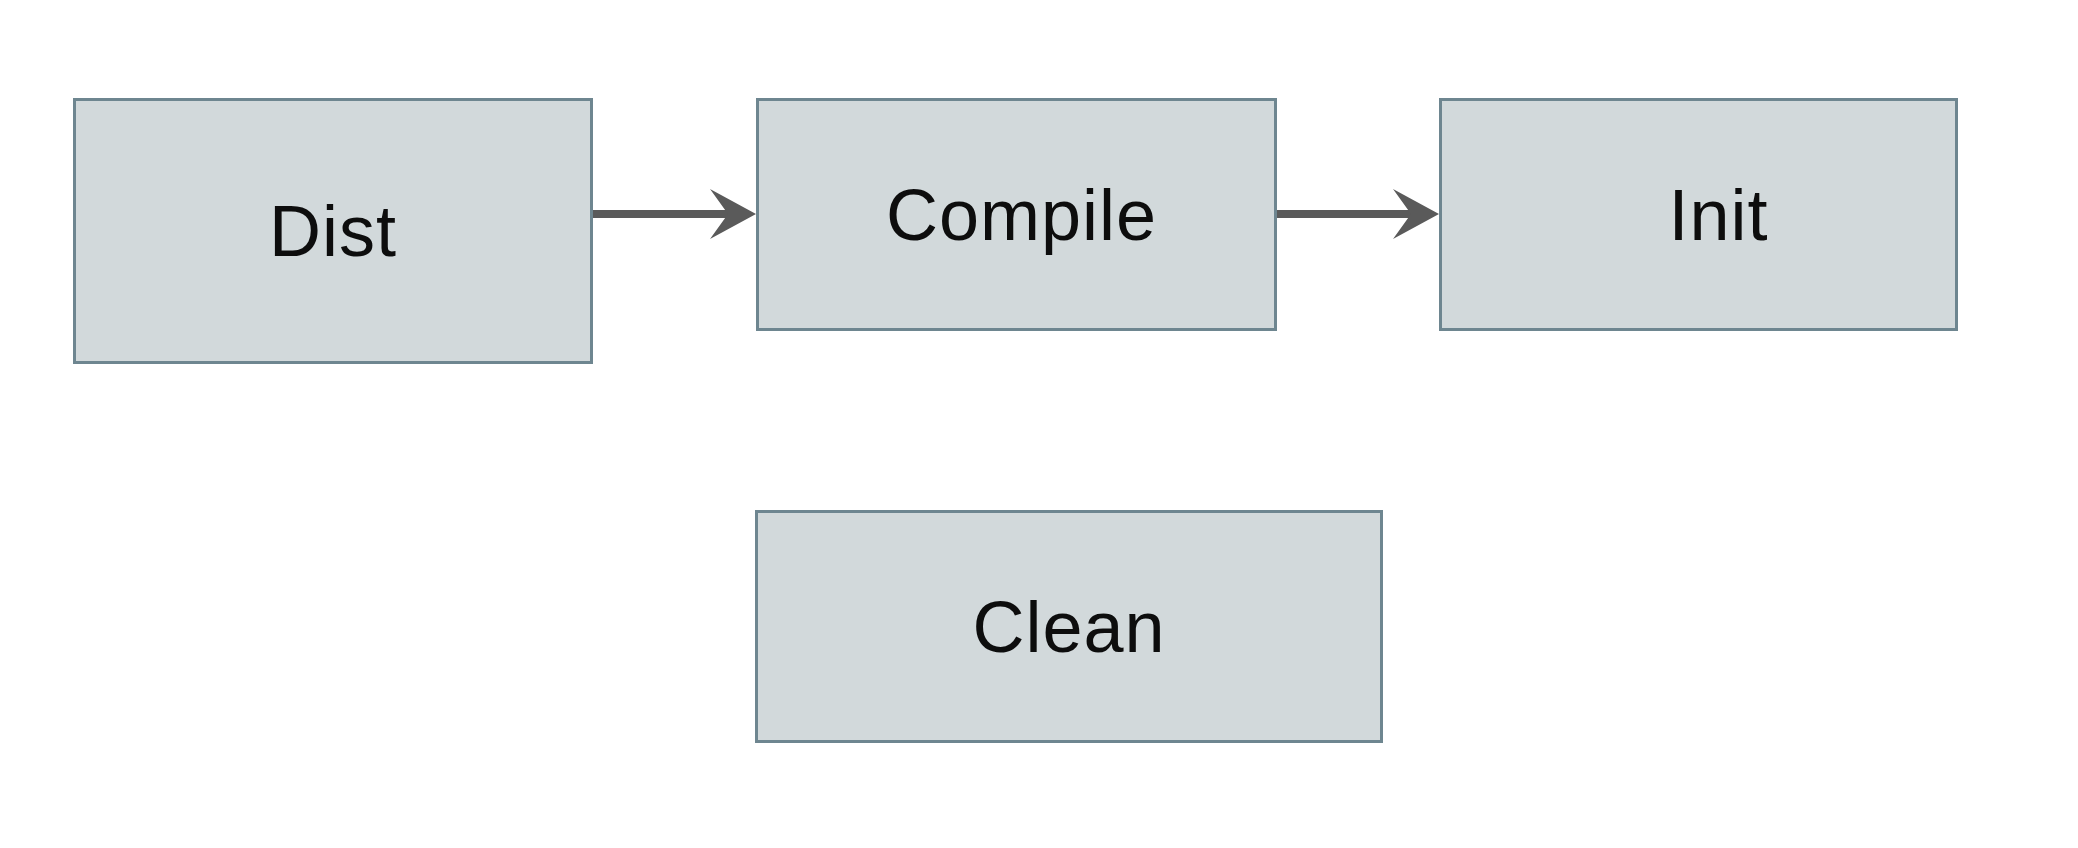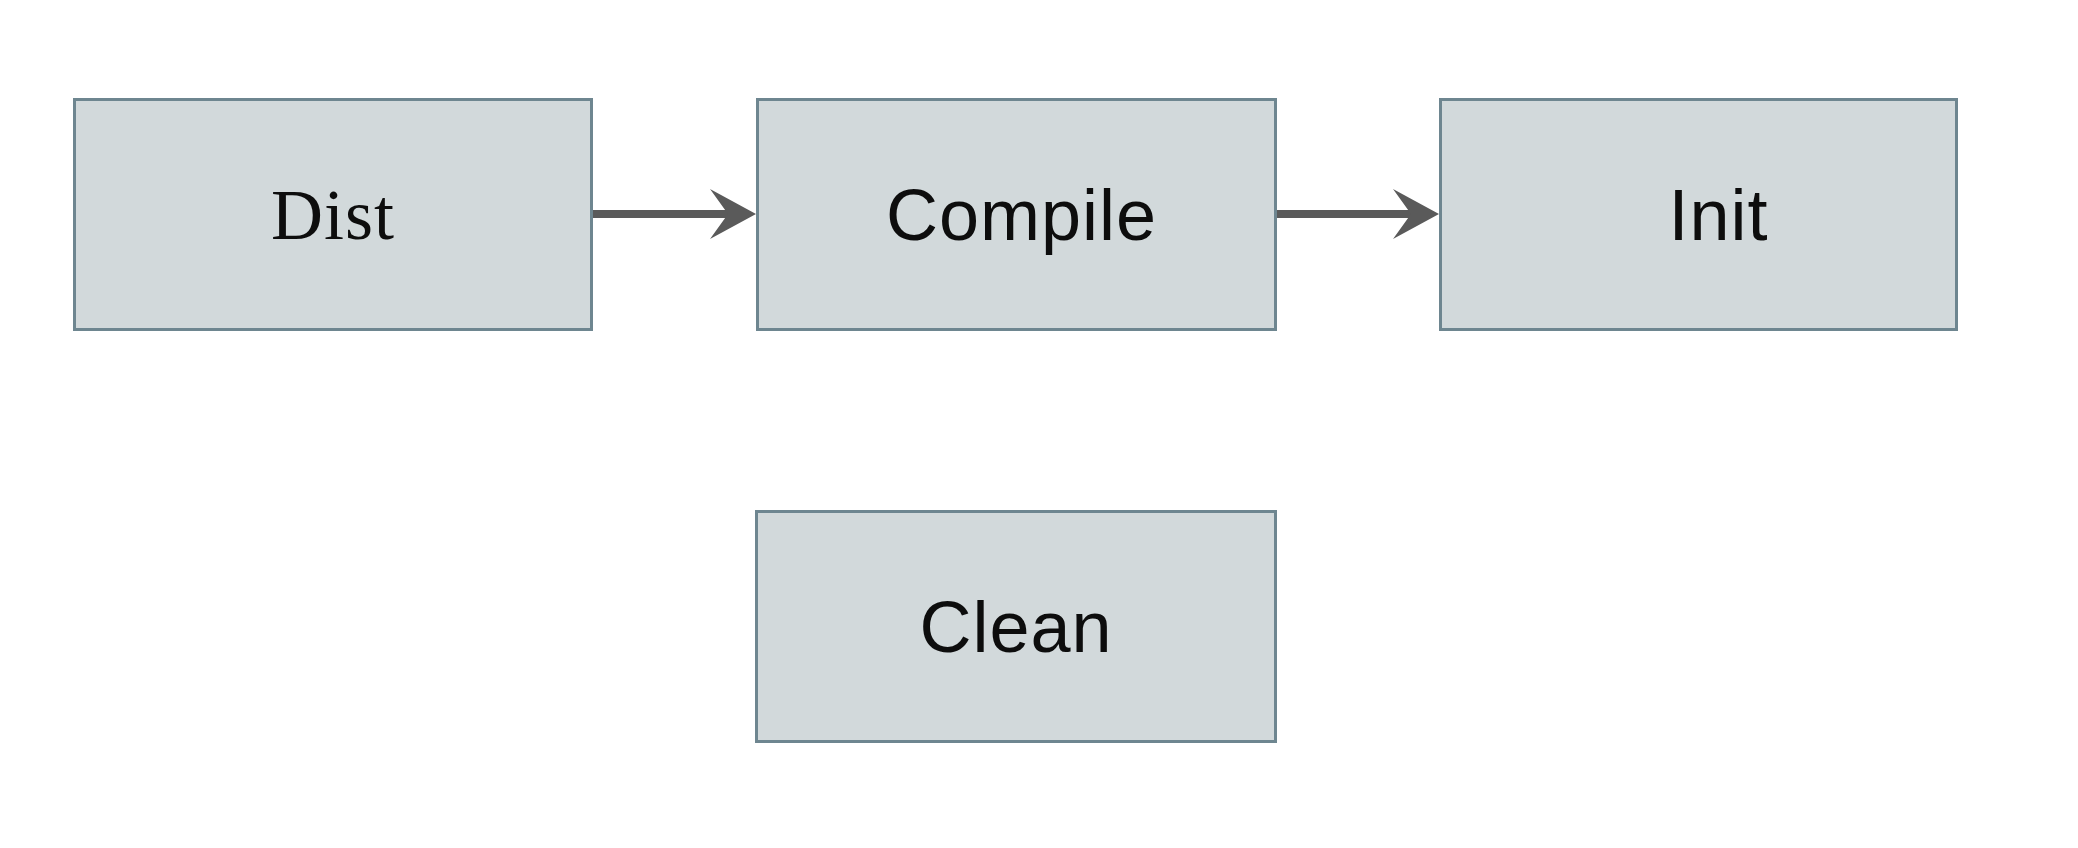--- a/index.html
+++ b/index.html
@@ -29,24 +29,24 @@
     line-height: 1;
     letter-spacing: 1px;
     color: #0d0d0d;
     white-space: nowrap;
   }
   .edge {
     position: absolute;
     display: block;
   }
   
-  #node-dist    { left: 73px;   top: 98px;  width: 520px; height: 233px; font-family: Liberation Serif, serif; }
+  #node-dist    { left: 73px;   top: 98px;  width: 520px; height: 266px; }
   #node-compile { left: 756px;  top: 98px;  width: 521px; height: 233px; }
   #node-init    { left: 1439px; top: 98px;  width: 519px; height: 233px; }
-  #node-clean   { left: 755px;  top: 510px; width: 522px; height: 233px; }
+  #node-clean   { left: 755px;  top: 510px; width: 628px; height: 233px; }
   #edge-1 { left: 591px;  top: 183px; }
   #edge-2 { left: 1275px; top: 183px; }
 </style>
 </head>
 <body>
 
 <div class="canvas" style="background: rgb(255, 255, 255);">
 
   <div class="node" id="node-dist" style="background: rgb(210, 217, 219); border-color: rgb(110, 134, 144);">
     <span class="label" style="color: rgb(13, 13, 13);">Dist</span>

